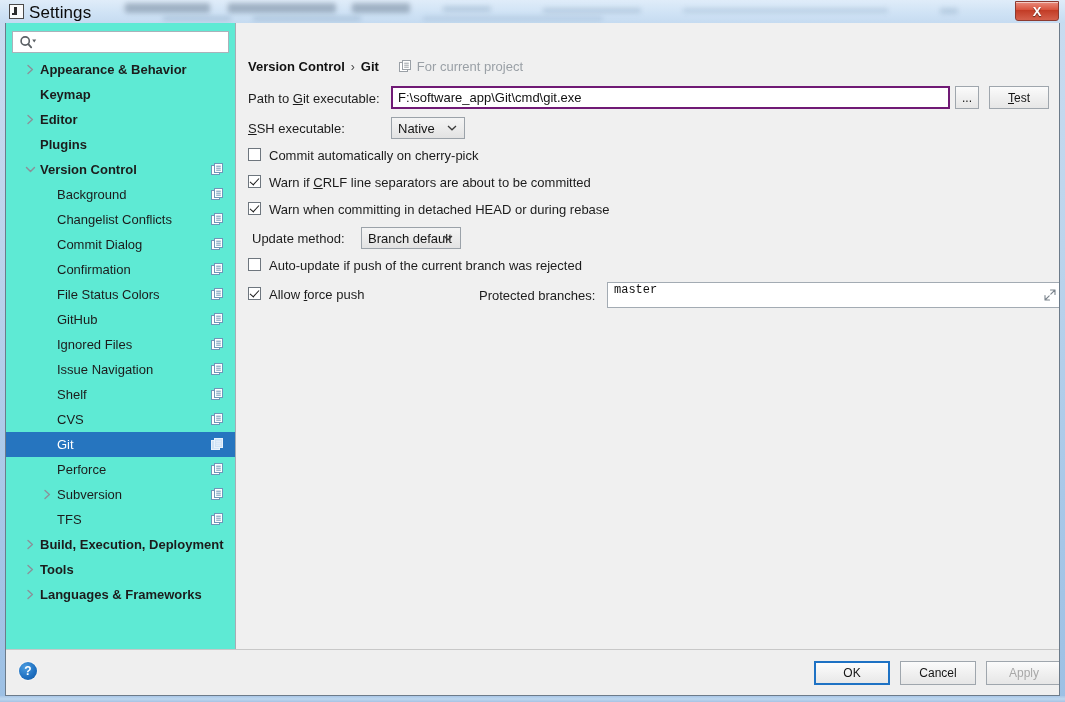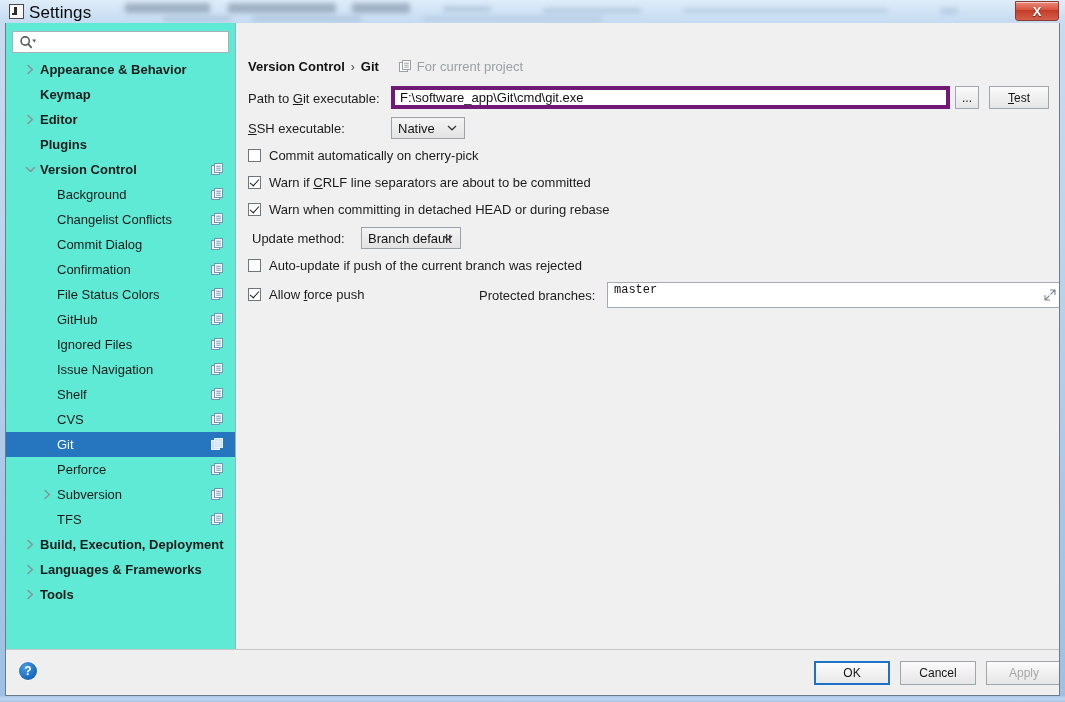--- a/index.html
+++ b/index.html
@@ -235,21 +235,21 @@
     font-size: 13px;
     color: #1c1c1c;
     white-space: nowrap;
   }
   .form-label u { text-decoration: underline; }
 
   .text-field {
     position: absolute;
     box-sizing: border-box;
     background: #ffffff;
-    border: 4px solid #701a75;
+    border: 2px solid #701a75;
     font-family: "Liberation Sans", sans-serif;
     font-size: 13px;
     color: #111111;
     padding: 0 5px;
     outline: none;
   }
 
   .btn {
     position: absolute;
     box-sizing: border-box;
@@ -288,21 +288,21 @@
     right: 7px; top: 50%;
     transform: translateY(-50%);
     width: 10px; height: 7px;
   }
   .combo .caret svg { display: block; }
 
   
   .check-row {
     position: absolute;
     display: flex;
-    align-items: center;
+    align-items: flex-start;
     gap: 8px;
     white-space: nowrap;
     cursor: default;
   }
   .cbox {
     width: 13px; height: 13px;
     box-sizing: border-box;
     border: 1px solid #6e767e;
     background: #ffffff;
     position: relative;
@@ -655,29 +655,29 @@
                 </svg>
               </span>
               <span class="tree-label bold" style="margin-left: 34px;">Build, Execution, Deployment</span>
             </div>
             <div class="tree-row">
               <span class="twisty" style="left: 18px;">
                 <svg width="9" height="11" viewBox="0 0 9 11">
                   <path d="M2 1.5 L6.4 5.5 L2 9.5" fill="none" stroke="#8a9199" stroke-width="1.4" stroke-linecap="round" stroke-linejoin="round"></path>
                 </svg>
               </span>
-              <span class="tree-label bold" style="margin-left: 34px;">Languages &amp; Frameworks</span>
+              <span class="tree-label bold" style="margin-left: 34px;">Tools</span>
             </div>
             <div class="tree-row">
               <span class="twisty" style="left: 18px;">
                 <svg width="9" height="11" viewBox="0 0 9 11">
                   <path d="M2 1.5 L6.4 5.5 L2 9.5" fill="none" stroke="#8a9199" stroke-width="1.4" stroke-linecap="round" stroke-linejoin="round"></path>
                 </svg>
               </span>
-              <span class="tree-label bold" style="margin-left: 34px;">Tools</span>
+              <span class="tree-label bold" style="margin-left: 34px;">Languages &amp; Frameworks</span>
             </div>
           </div>
       </div>
 
       <div class="panel">
 
         <div class="breadcrumb">
           <span class="bc-item">Version Control</span>
           <span class="bc-sep">›</span>
           <span class="bc-item">Git</span>

